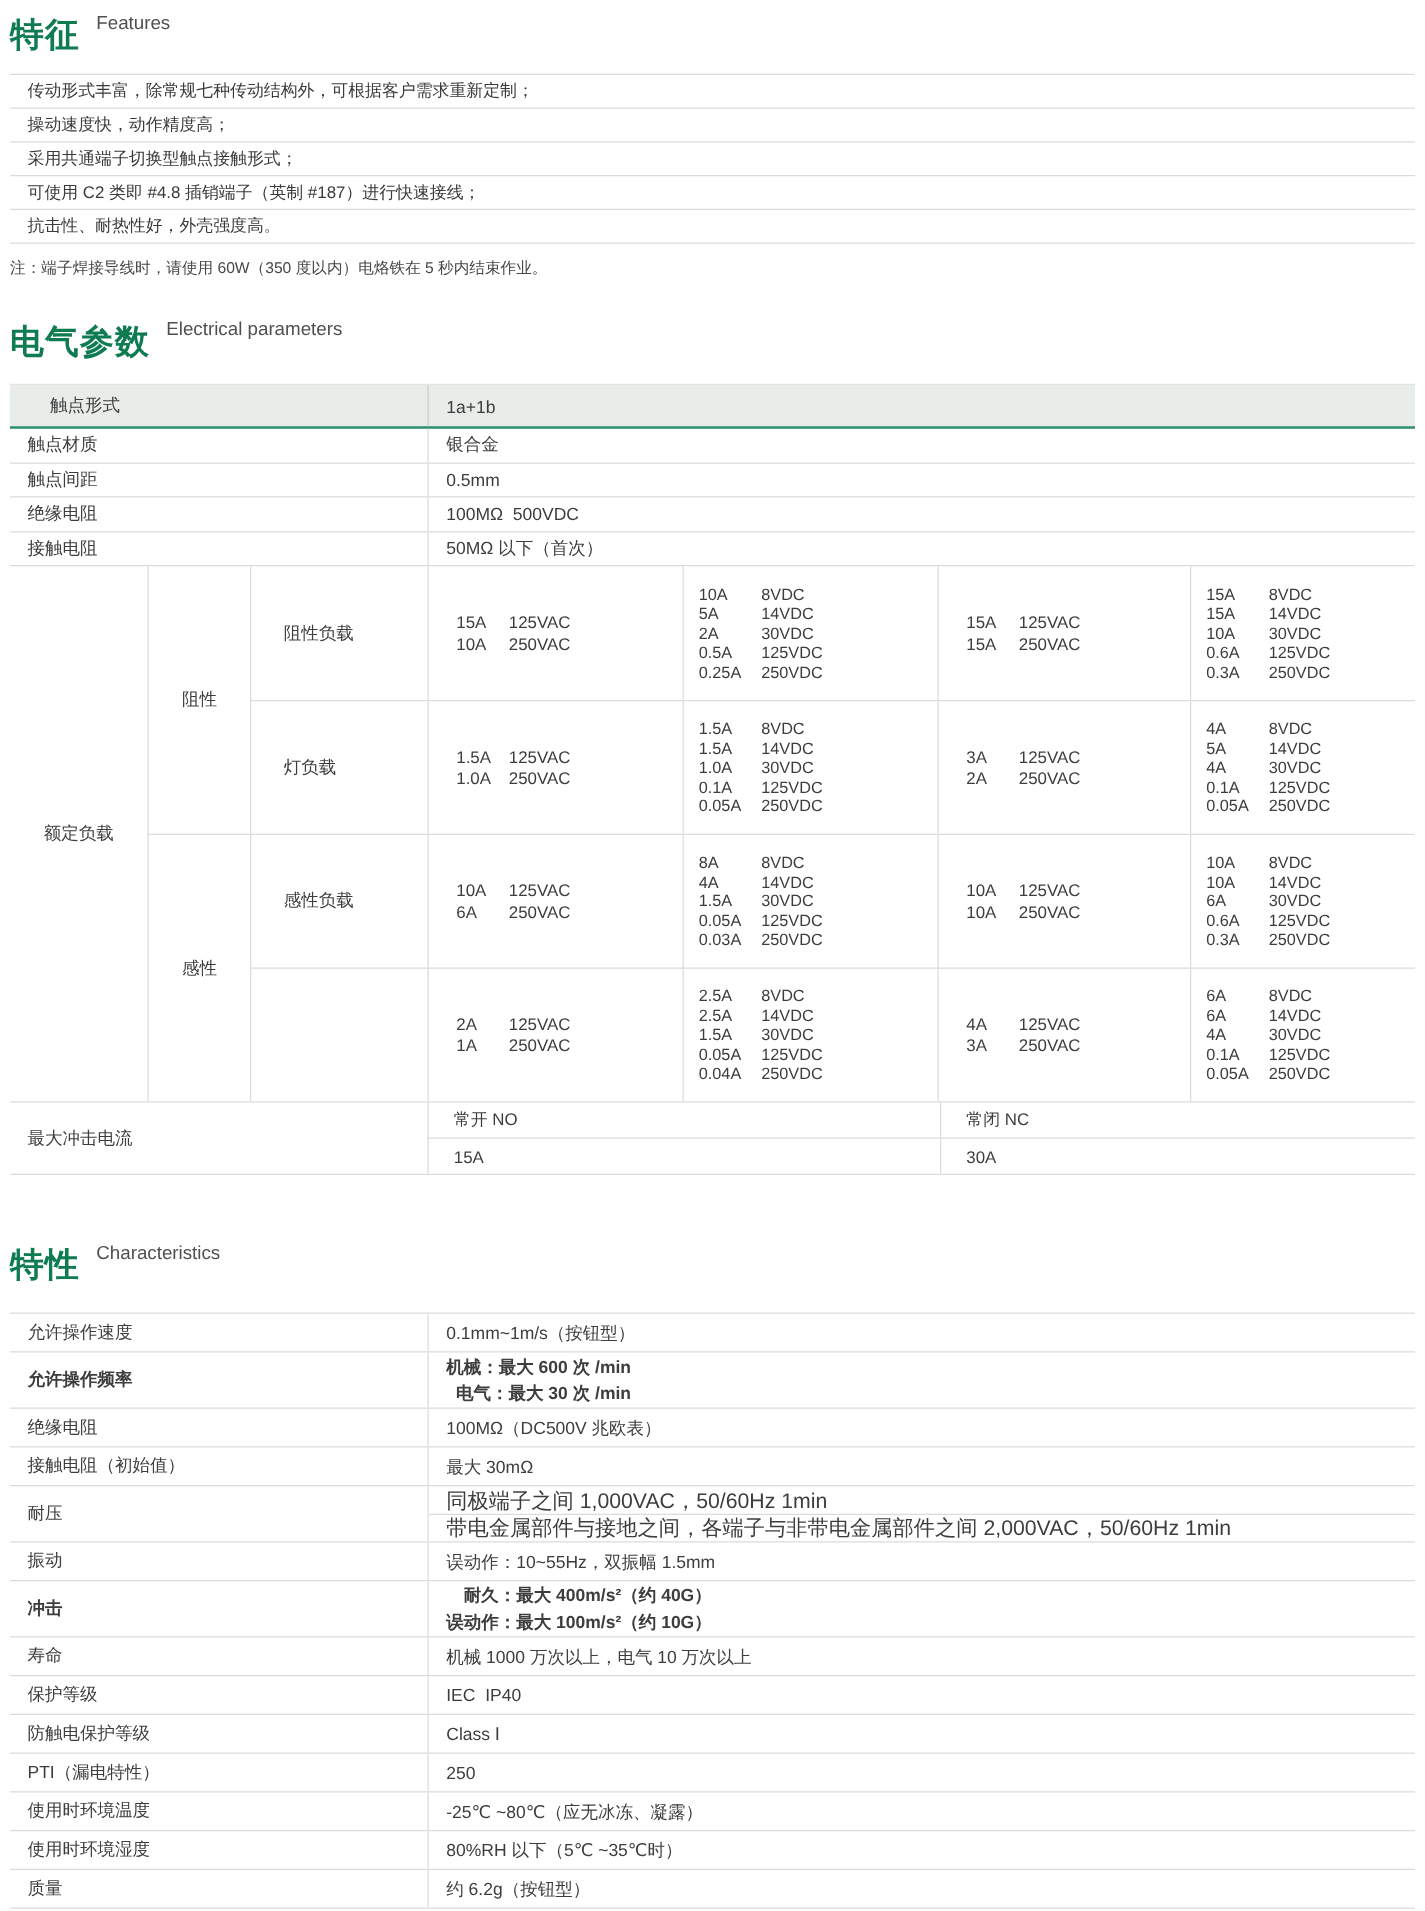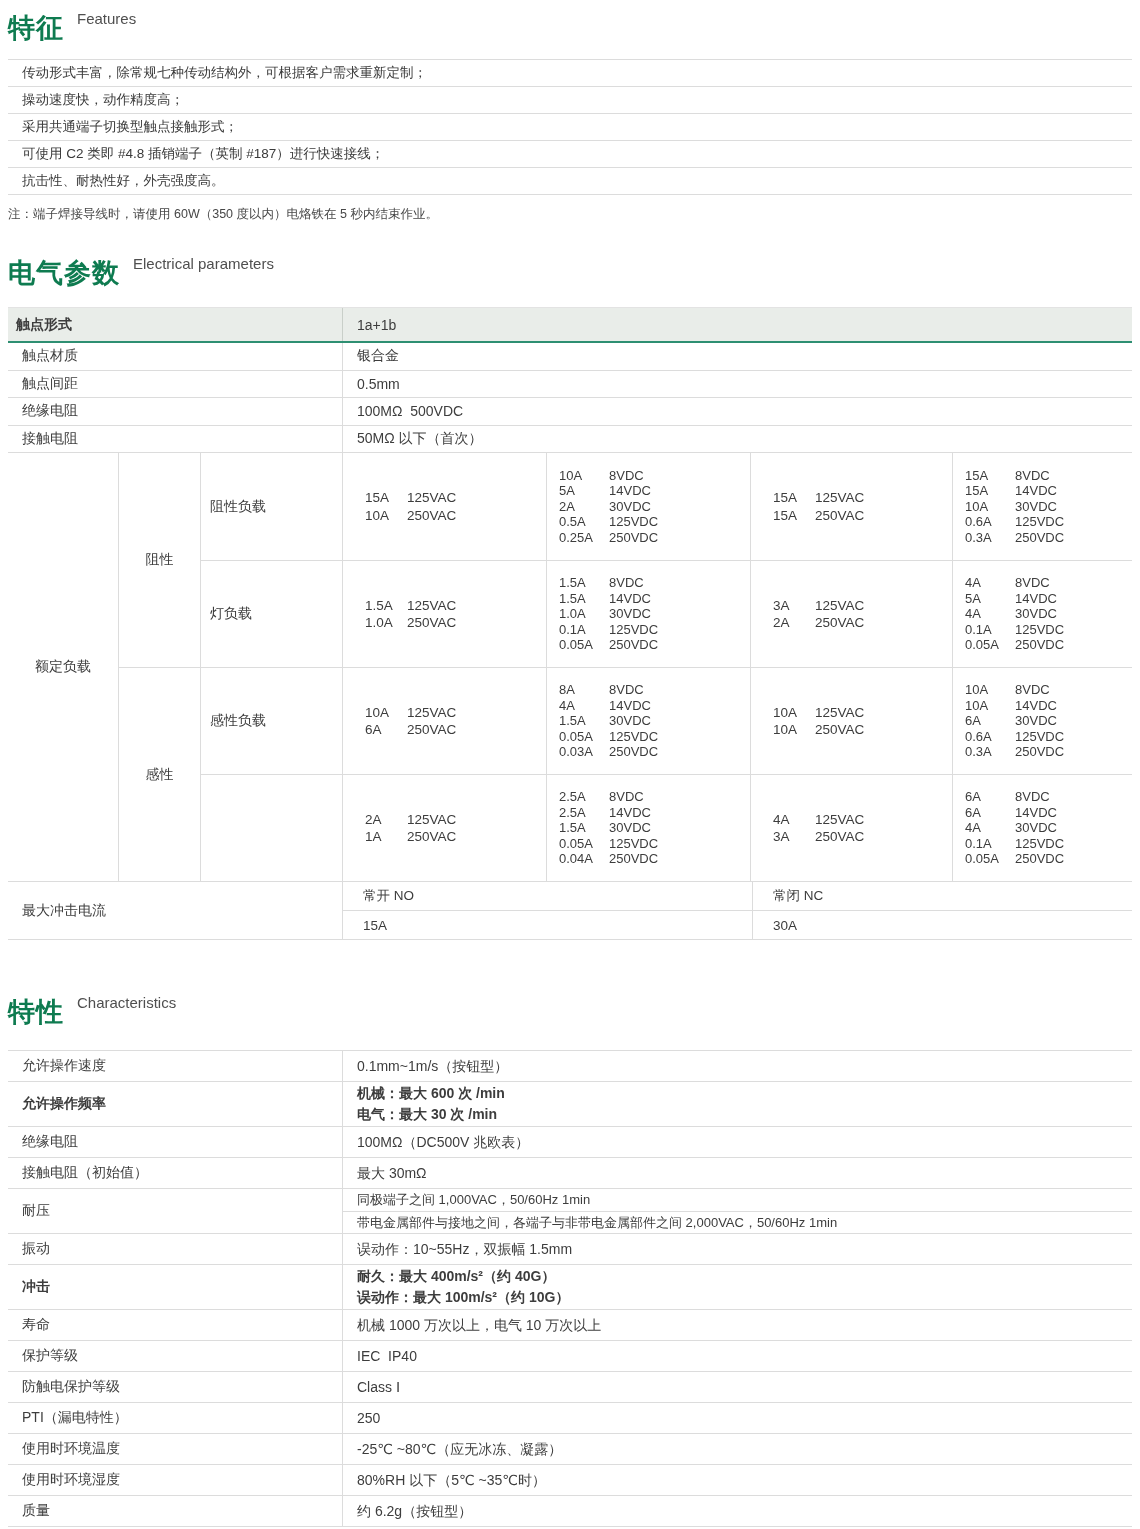--- a/index.html
+++ b/index.html
@@ -27,53 +27,53 @@
   
   .feat-list{margin-top:15px;border-top:1px solid var(--bd);}
   .feat-row{height:27px;display:flex;align-items:center;padding-left:14px;
     border-bottom:1px solid var(--bd);font-size:13.5px;color:#3a3a3a;}
   .note{margin-top:11px;font-size:12.5px;color:#474747;height:16px;}
 
   
   .sec-elec{margin-top:33px;}
   .t1{margin-top:18px;border-top:1px solid #e3e3e3;}
   .t1-head{display:flex;height:35px;background:var(--hbg);border-bottom:2px solid var(--teal);}
-  .t1-head .lbl{width:334px;display:flex;align-items:center;padding-left:8px;font-weight:bold;}
+  .t1-head .lbl{width:334px;display:flex;align-items:center;padding-left:32px;}
   .t1-head .val{flex:1;display:flex;align-items:center;padding-left:14px;border-left:1px solid var(--bd2);}
   .t1-row{display:flex;height:27.5px;border-bottom:1px solid var(--bd);}
   .t1-row .lbl{width:334px;display:flex;align-items:center;padding-left:14px;}
   .t1-row .val{flex:1;display:flex;align-items:center;padding-left:14px;border-left:1px solid var(--bd);white-space:pre-wrap;}
 
   
   .load-grid{display:grid;grid-template-columns:110px 82px 142px 204px 204px 202px 180px;grid-auto-rows:107px;}
   .lg-cell{display:flex;align-items:center;}
   .lg-center{justify-content:center;}
-  .lg-type{padding-left:9px;}
+  .lg-type{padding-left:26px;}
   .bl{border-left:1px solid var(--bd);}
   .bt{border-top:1px solid var(--bd);}
   .pairs{display:grid;align-content:center;row-gap:0;}
   .pairs span{display:block;}
   .pairs-ac{grid-template-columns:42px max-content;font-size:13.5px;line-height:17.5px;padding-left:22px;}
   .pairs-dc{grid-template-columns:50px max-content;font-size:13px;line-height:15.6px;padding-left:12px;}
 
   
   .inrush{display:grid;grid-template-columns:334px 410px 380px;grid-template-rows:29px 29px;border-bottom:1px solid var(--bd);}
   .inrush .cell{display:flex;align-items:center;padding-left:20px;font-size:13.5px;}
   .inrush .main{grid-row:1/3;grid-column:1;padding-left:14px;font-size:14px;}
 
   
   .sec-char{margin-top:54px;}
   .t2{margin-top:22px;border-top:1px solid var(--bd);}
-  .t2-row{display:flex;border-bottom:1px solid var(--bd);min-height:31px;}
+  .t2-row{display:flex;border-bottom:1px solid var(--bd);min-height:31px;text-align:right;}
   .t2-row .lbl{width:334px;display:flex;align-items:center;padding-left:14px;}
   .t2-row .val{flex:1;display:flex;align-items:center;padding-left:14px;border-left:1px solid var(--bd);
     white-space:pre-wrap;line-height:21px;}
   .t2-row.tall{min-height:45px;font-weight:bold;}
   .t2-row .valcol{flex:1;display:flex;flex-direction:column;border-left:1px solid var(--bd);}
-  .t2-row .sub{height:22px;display:flex;align-items:center;padding-left:14px;font-size:13px;}
+  .t2-row .sub{height:22px;display:flex;align-items:center;padding-left:14px;font-size:17px;}
   .t2-row .sub + .sub{border-top:1px solid var(--bd);}
 </style>
 </head>
 <body>
 
 <div class="page">
 
   <section>
     <div class="sec-title">
       <span class="zh">特征</span>

